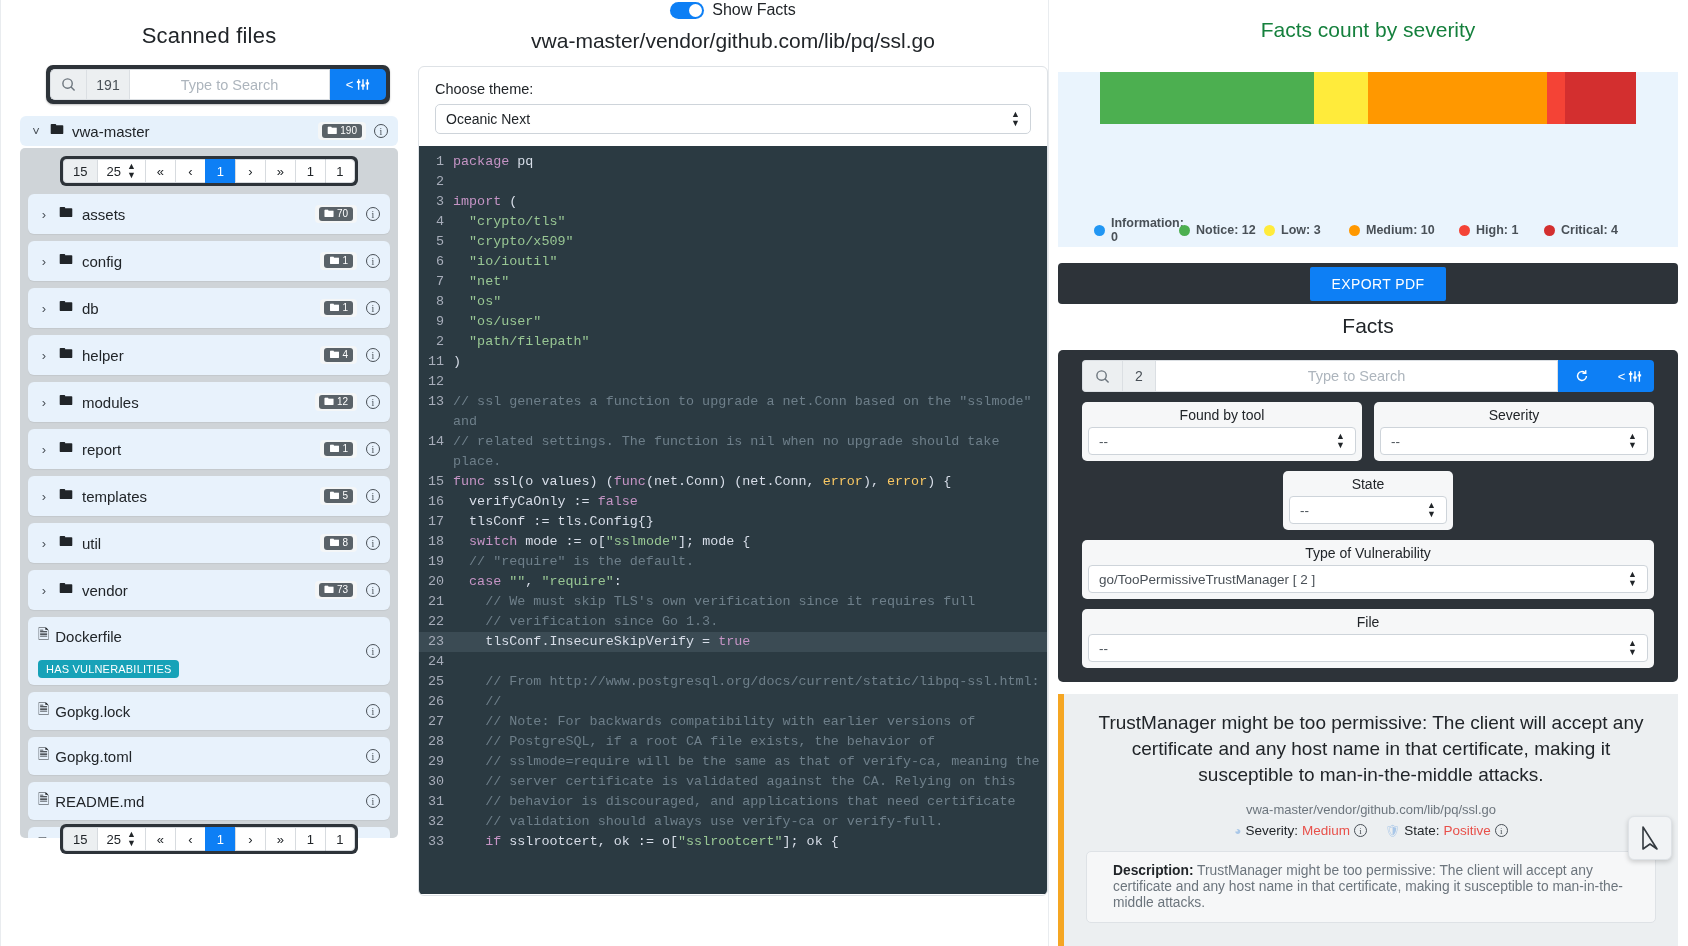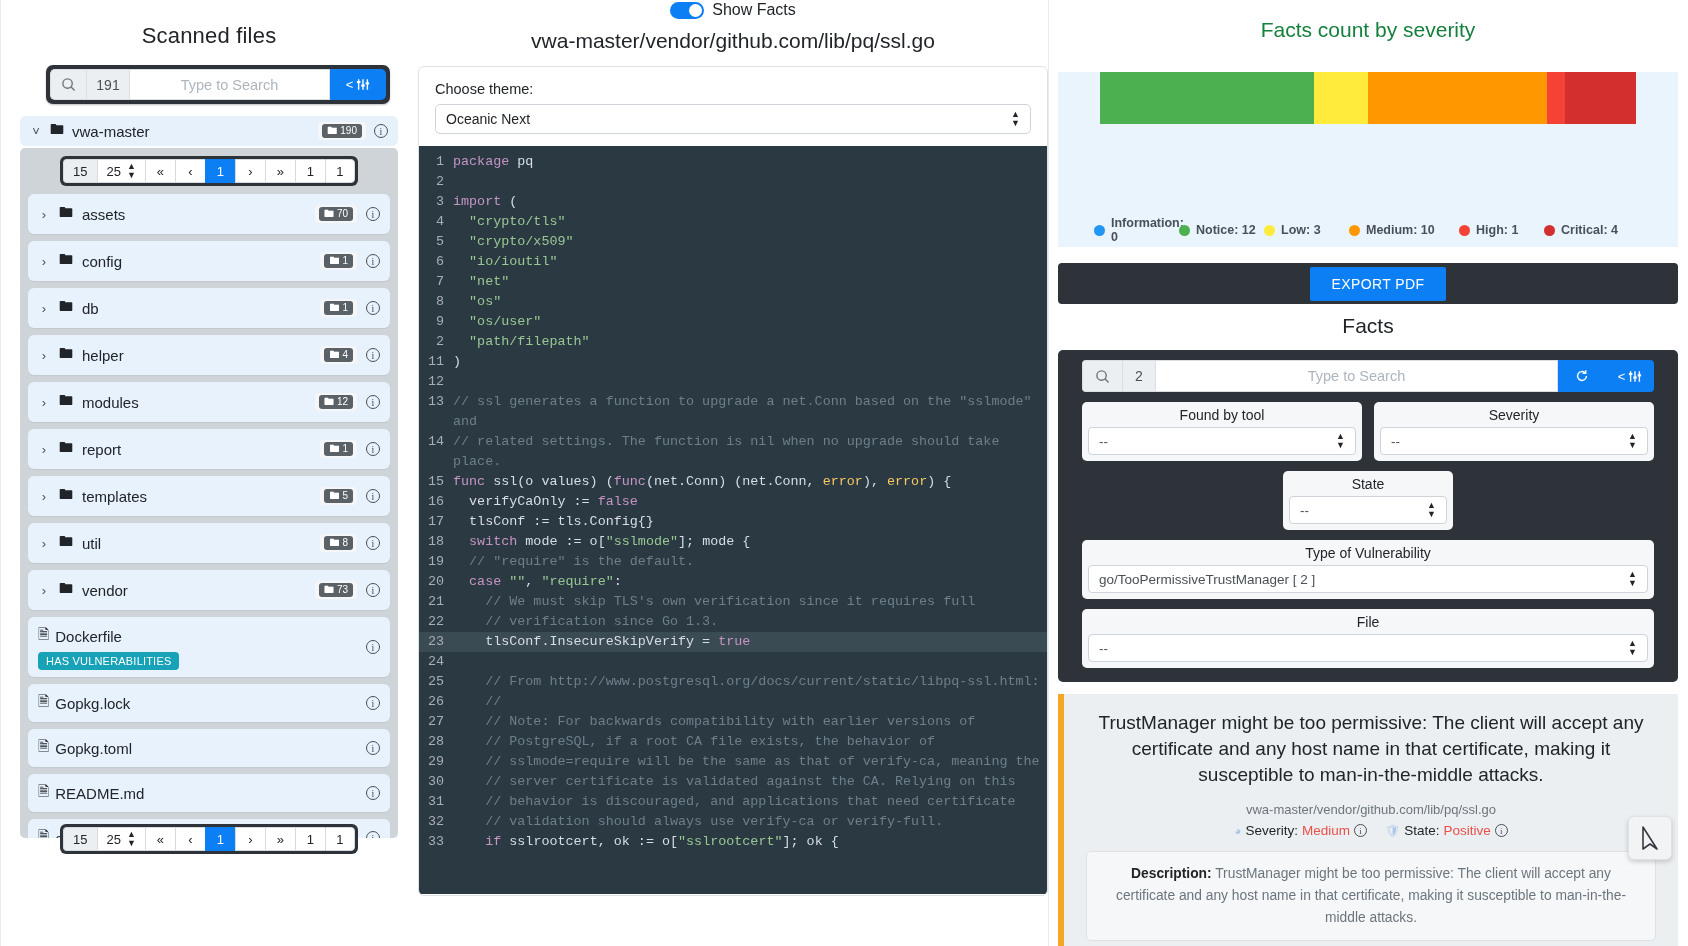--- a/index.html
+++ b/index.html
@@ -109,20 +109,21 @@
     box-shadow: 0 1px 1px rgba(0,0,0,.06);
   }
   .ti-label { flex: 1; }
   .tree-item.file { align-items: flex-start; padding: 7px 10px; }
   .file-main { flex: 1; display: flex; flex-direction: column; gap: 4px; }
   .file-name-row { display: flex; align-items: center; gap: 6px; }
   .vuln-badge {
     background: #17a2b8; color: #fff; font-size: 11px; font-weight: 500;
     border-radius: 4px; padding: 3px 8px; align-self: flex-start;
     letter-spacing: .2px;
+    margin-top: 8px;
   }
   .tree-item.file .info-ico { align-self: center; }
 
   
   .col-center { width: 630px; flex: 0 0 630px; position: relative; }
   .showfacts {
     display: flex; align-items: center; justify-content: center; gap: 8px;
     padding-top: 0; height: 20px;
   }
   .toggle {
@@ -244,23 +245,22 @@
   .meta-item { display: flex; align-items: center; gap: 4px; }
   .meta-val { color: #e8504a; }
   .mini-ico { font-size: 12px; color: #a9c7e8; }
   .info-sm {
     width: 13px; height: 13px; border-radius: 50%; border: 1.2px solid #495057;
     color: #495057; font-size: 9px; display: inline-flex; align-items: center;
     justify-content: center; font-family: "Liberation Serif", serif; flex: 0 0 13px;
   }
   .desc-box {
     background: #f6f7f8; border: 1px solid #dee2e6; border-radius: 5px;
-    margin-top: 13px; padding: 11px 26px; font-size: 13.8px; line-height: 22px;
+    margin-top: 13px; padding: 11px 26px; font-size: 13.8px; line-height: 16px;
     color: #6c757d;
-    text-align: center;
   }
   .desc-box b { color: #212529; }
 
   .fab {
     position: absolute; right: 16px; bottom: 86px;
     width: 44px; height: 44px; border-radius: 6px; background: #f1f3f5;
     border: 1px solid #dee2e6; display: flex; align-items: center; justify-content: center;
     box-shadow: 0 2px 5px rgba(0,0,0,.18);
   }
   .fab svg { display: block; }

